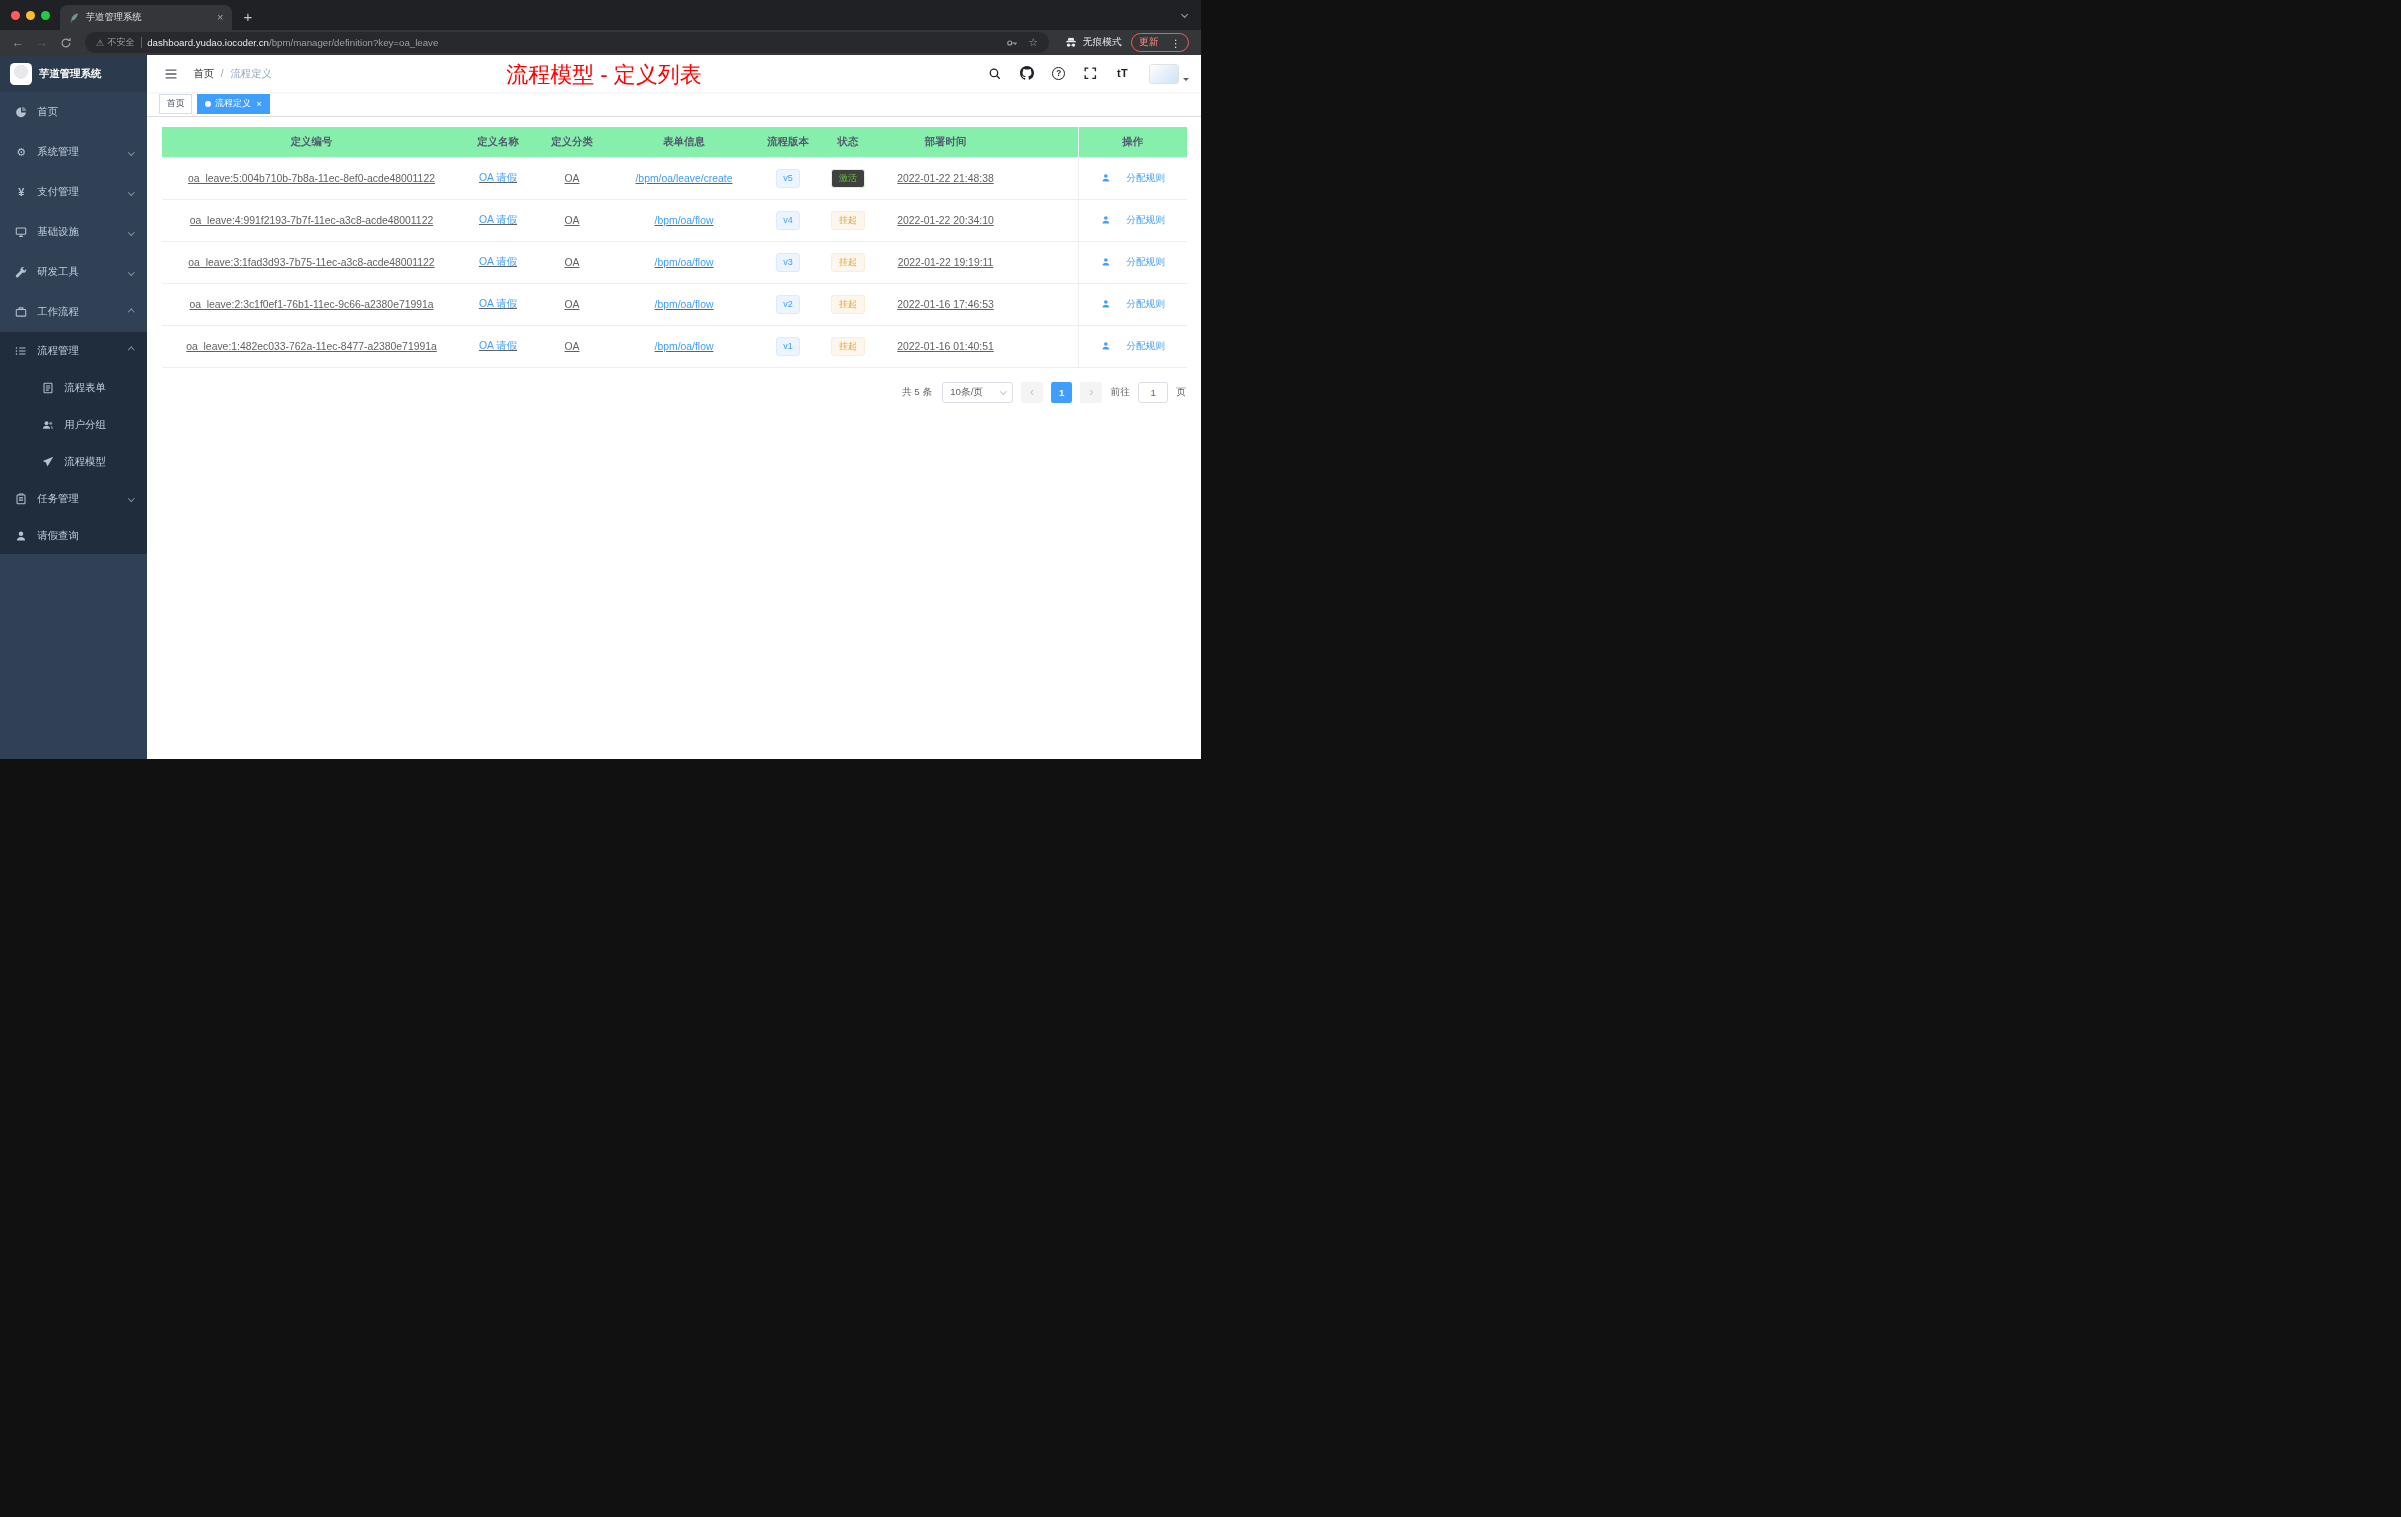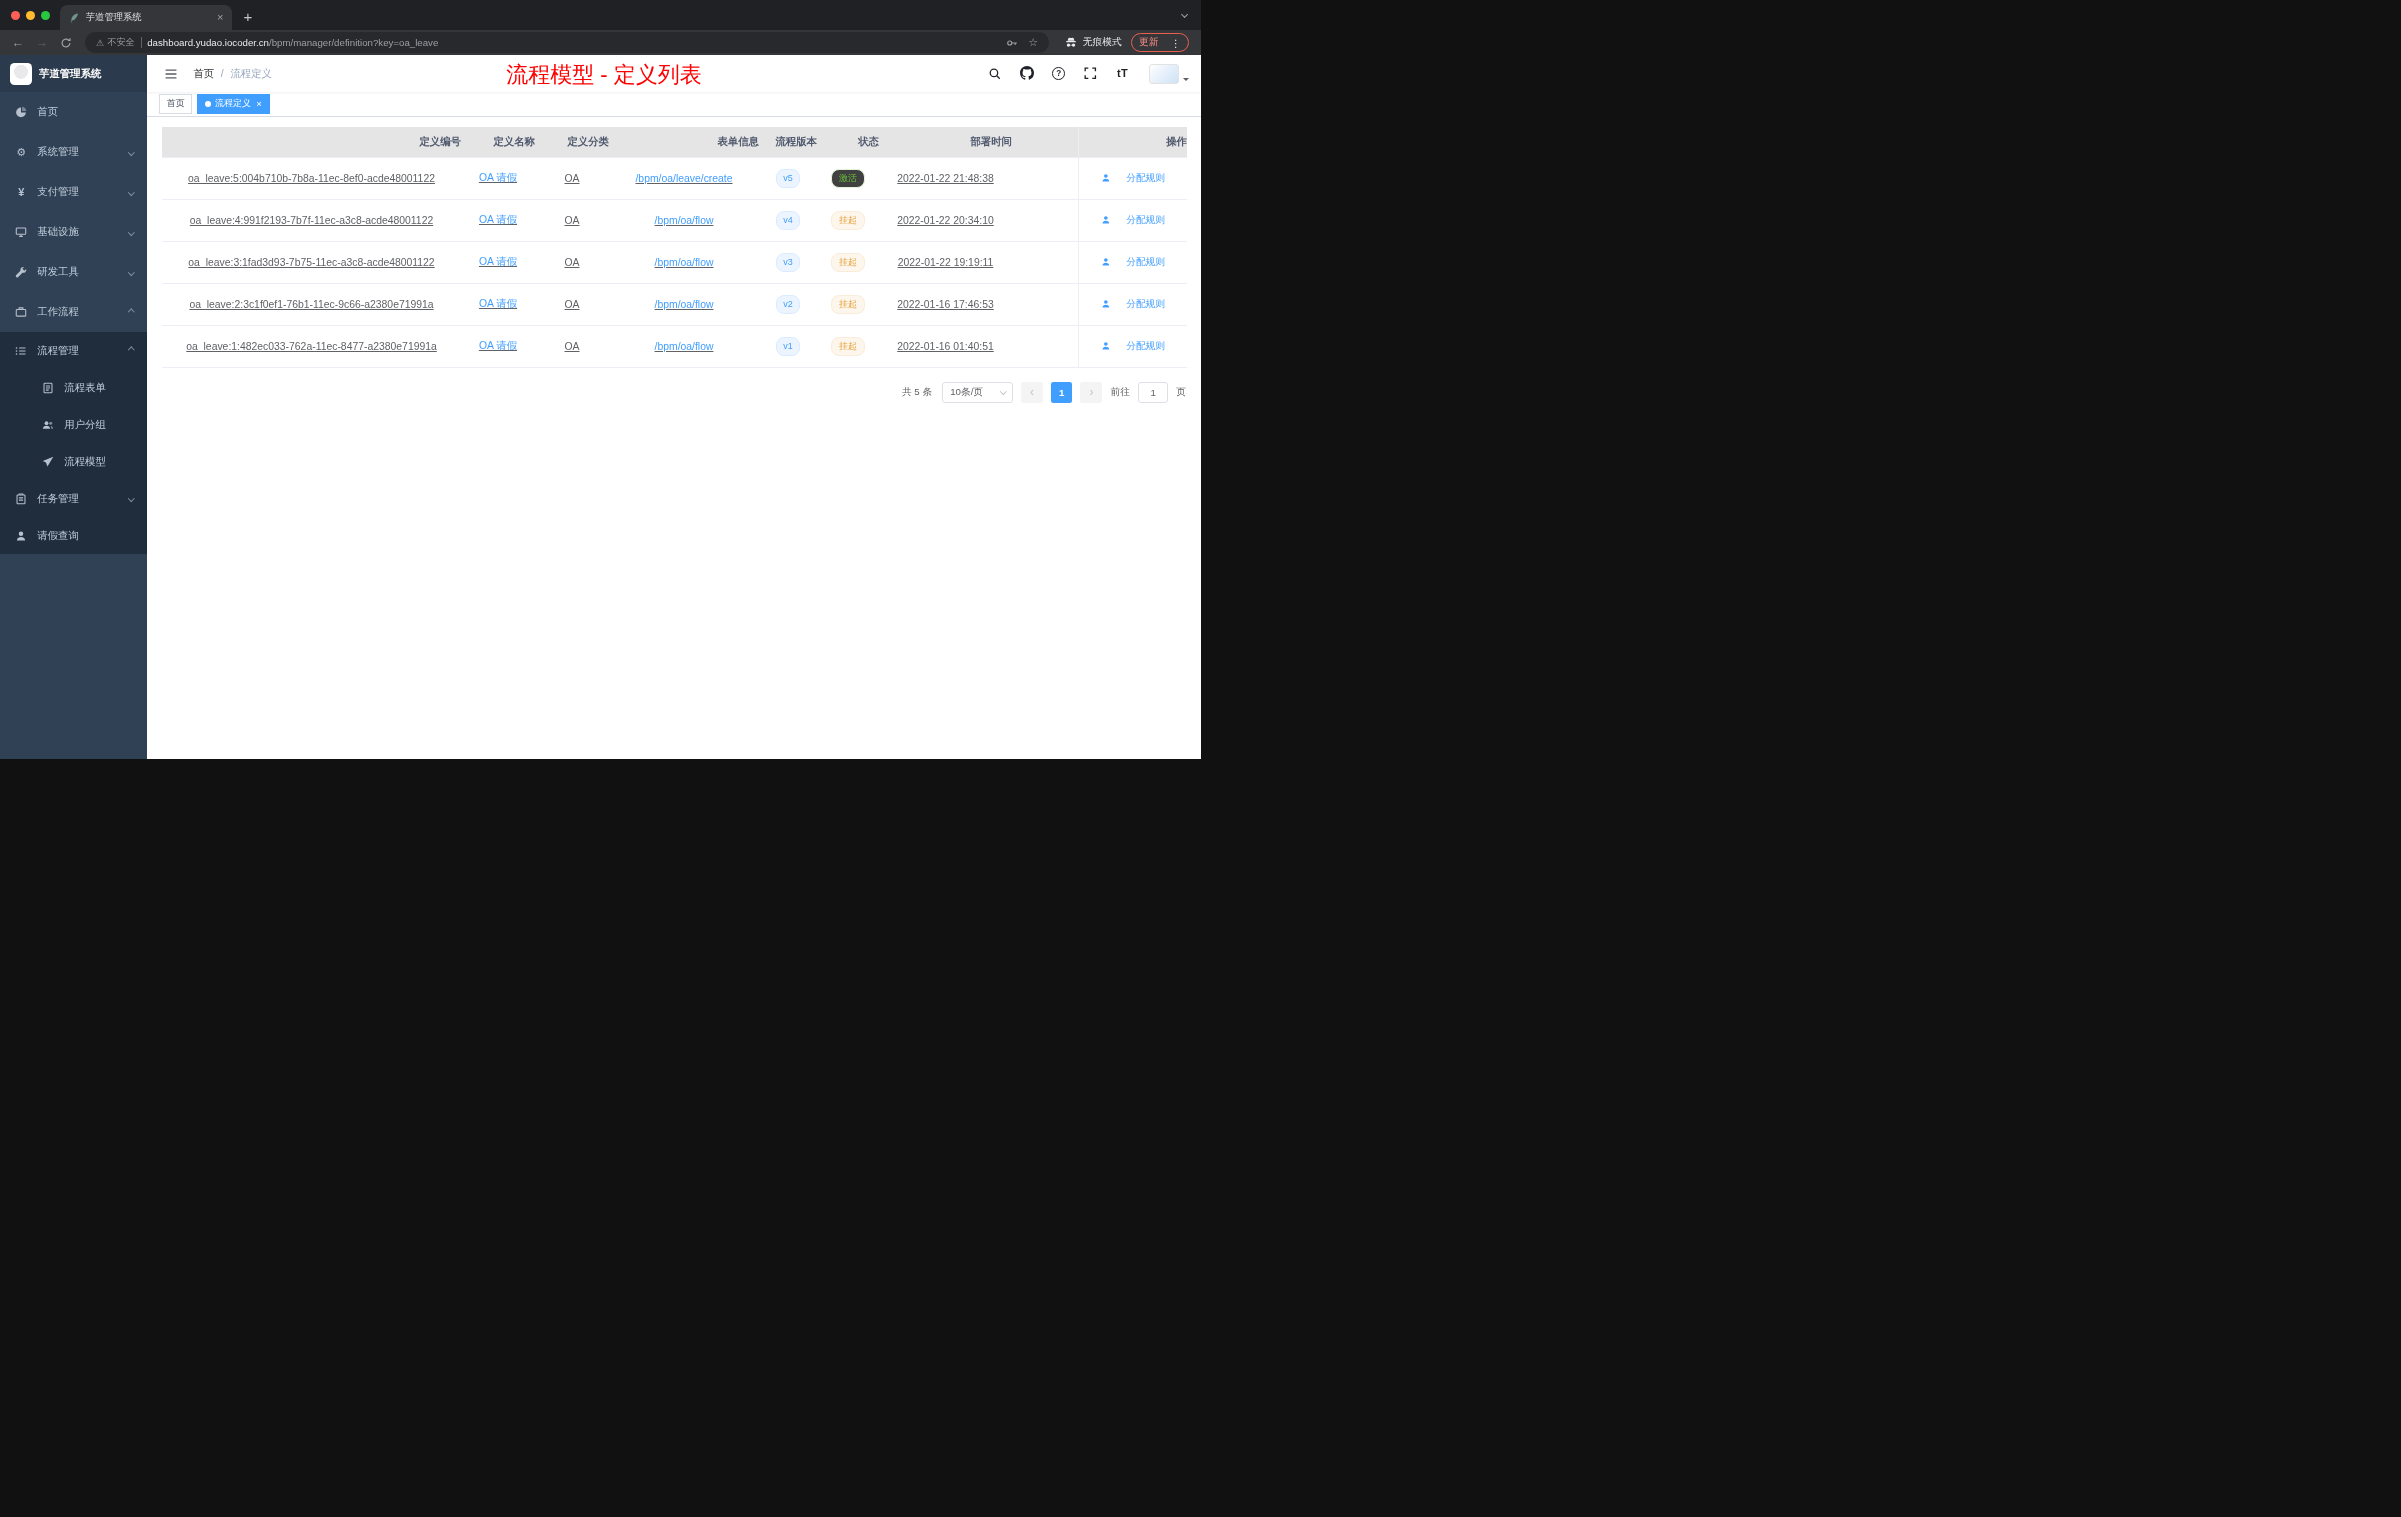--- a/index.html
+++ b/index.html
@@ -68,25 +68,25 @@
 
   .tagsbar { height:25px; display:flex; align-items:center; gap:4.5px; padding:0 12px; background:#fff; border-bottom:0.7px solid #d8dce5; flex-shrink:0; position:relative; z-index:2; }
   .tag { height:19.3px; display:inline-flex; align-items:center; gap:4.5px; padding:0 6.7px; border:0.7px solid #d8dce5; background:#fff; color:#495060; font-size:9px; cursor:pointer; }
   .tag.active { background:#409eff; border-color:#409eff; color:#fff; }
   .tag .dot { width:6px; height:6px; border-radius:50%; background:#fff; }
   .tag .tag-close { font-size:9.7px; line-height:1; margin-left:0.7px; }
 
   .content { flex:1; padding:10.4px 15px 0 15px; background:#fff; overflow:hidden; }
 
   table.def-table { width:1024px; border-collapse:collapse; table-layout:fixed; }
-  .def-table th { background:#e5e5e5; color:#515a6e; font-size:10.4px; font-weight:700; height:30px; text-align:right; border-bottom:0.7px solid #ebeef5; }
+  .def-table th { background:#86efac; color:#515a6e; font-size:10.4px; font-weight:700; height:30px; text-align:center; border-bottom:0.7px solid #ebeef5; }
   .def-table td { height:42px; text-align:center; font-size:10.4px; color:#606266; border-bottom:0.7px solid #ebeef5; white-space:nowrap; overflow:hidden;text-decoration:underline; }
   .def-table .op { border-left:0.7px solid #ebeef5; }
   a.blue-link { color:#409eff; text-decoration:none; cursor:pointer; }
-  .badge { display:inline-block; padding:1.5px 6.7px; font-size:9px; border-radius:8px; line-height:13.4px; }
+  .badge { display:inline-block; padding:1.5px 6.7px; font-size:9px; border-radius:3px; line-height:13.4px; }
   .badge.version { background:#ecf5ff; border:0.7px solid #d9ecff; color:#409eff; }
   .badge.success { background:#404040; border:0.7px solid #e1f3d8; color:#67c23a; }
   .badge.warning { background:#fdf6ec; border:0.7px solid #faecd8; color:#e6a23c; }
   .op-link { color:#409eff; display:inline-flex; align-items:center; gap:16px; font-size:9.7px; cursor:pointer; }
   .op-link .svg-icon { width:9.7px; height:9.7px; }
 
   .pager { width:1024px; margin-top:14px; display:flex; align-items:center; justify-content:flex-end; gap:8.2px; font-size:9.7px; color:#606266; }
   .pager .total { margin-right:1.5px; }
   .size-select { width:71px; height:21px; border:0.7px solid #dcdfe6; border-radius:3px; display:flex; align-items:center; justify-content:space-between; padding:0 6px 0 7.4px; color:#606266; cursor:pointer; background:#fff; }
   .size-select .chev { width:4.5px; height:4.5px; color:#c0c4cc; margin-top:-1.5px; }

